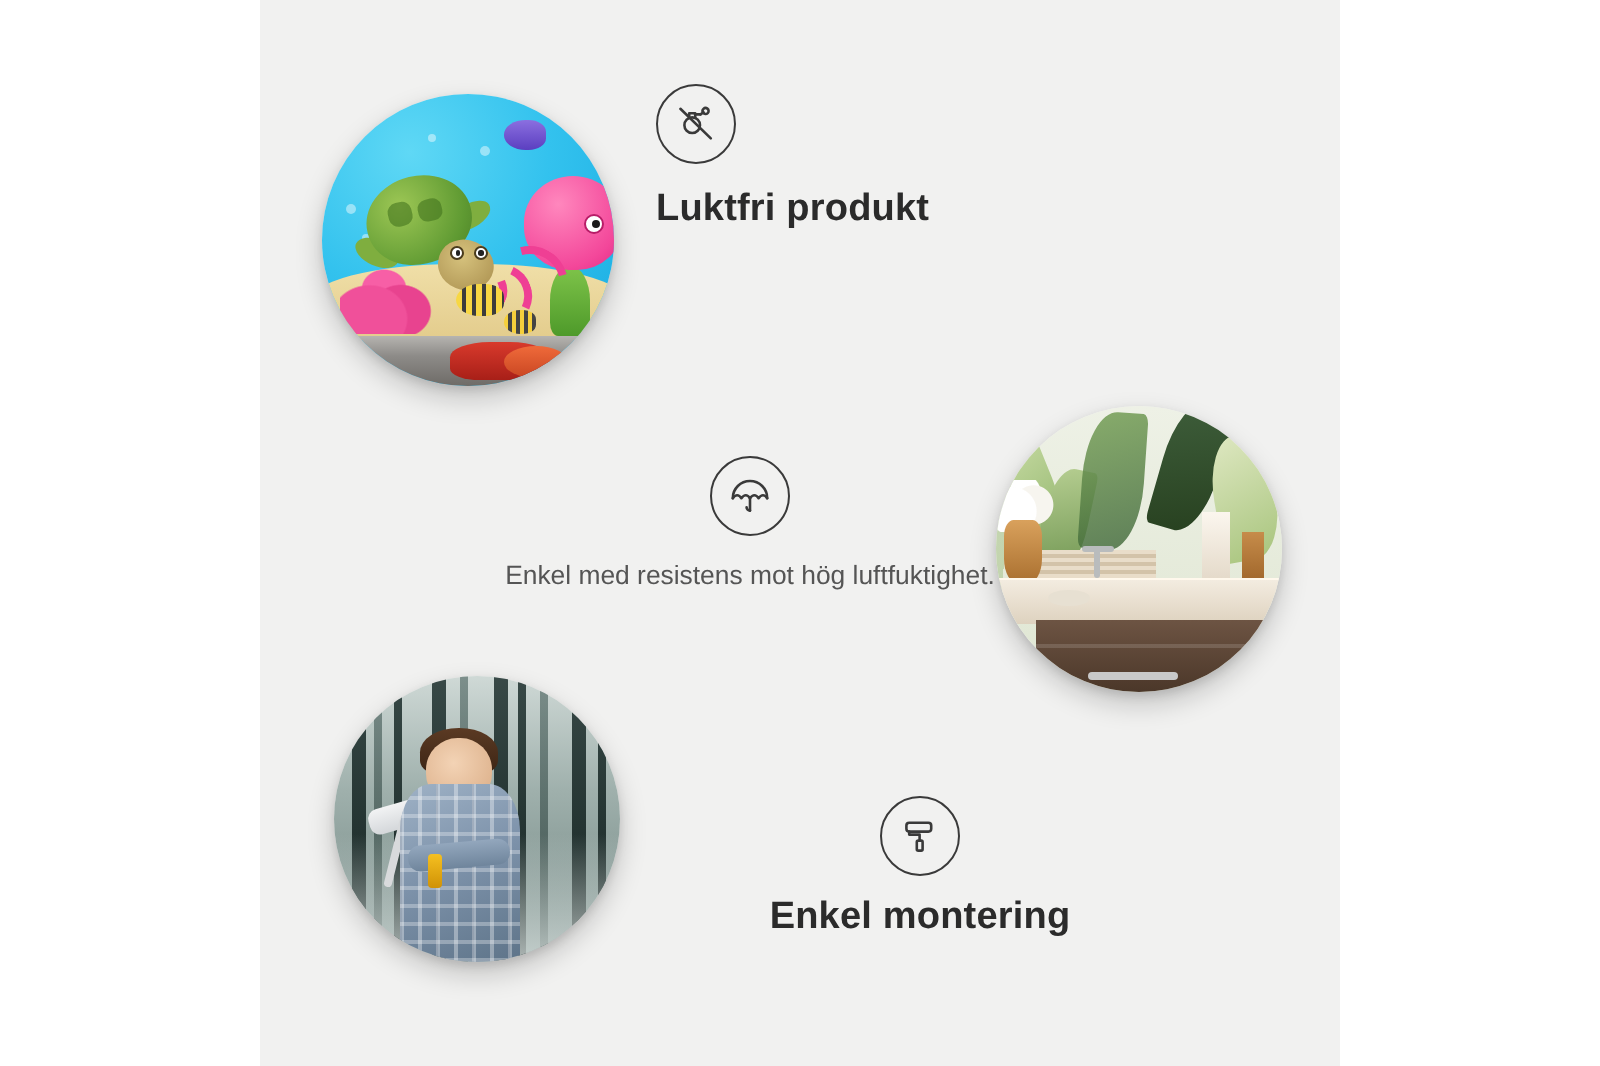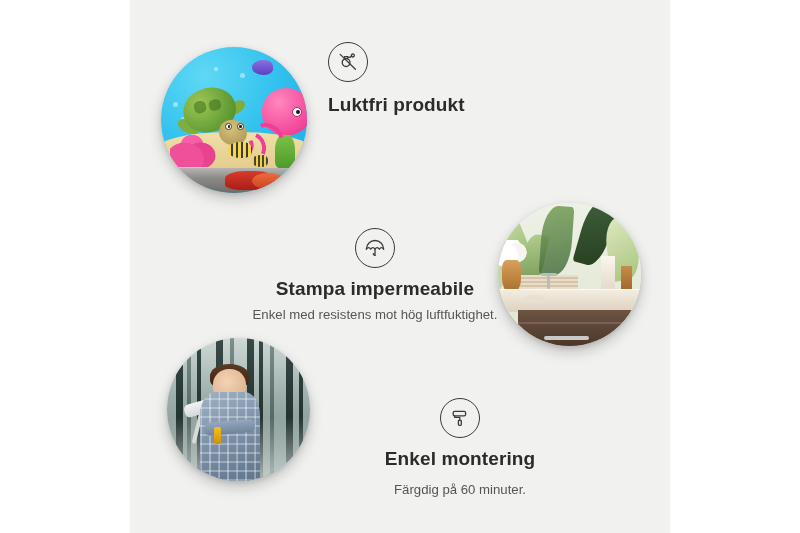--- a/index.html
+++ b/index.html
@@ -397,21 +397,20 @@
 
   <div class="feature align-center" id="feat-2">
     <div class="icon-wrap">
       <svg width="24" height="24" viewBox="0 0 24 24" fill="none" stroke="#3a3a3a" stroke-width="1.3" stroke-linecap="round" stroke-linejoin="round">
         <path d="M3.4 13.1a8.6 8.6 0 0 1 17.2 0"></path>
         <path d="M3.4 13.1c1.4-2 3-2 4.3 0 1.4-2 3-2 4.3 0 1.4-2 3-2 4.3 0 1.4-2 3-2 4.3 0"></path>
         <path d="M12 13.1v6.2"></path>
         <path d="M12 19.3a1.7 1.7 0 0 1-1.7-1.7"></path>
       </svg>
     </div>
-    <div class="f-title">Stampa impermeabile</div>
     <div class="f-body">Enkel med resistens mot hög luftfuktighet.</div>
   </div>
 
   <div class="circle" id="img-forest">
     <div class="inner">
       <div class="forest-bg"></div>
       <div class="trunk w" style="left:6%"></div>
       <div class="trunk pale" style="left:14%"></div>
       <div class="trunk" style="left:21%"></div>
       <div class="trunk w" style="left:34%"></div>
@@ -438,16 +437,15 @@
 
   <div class="feature align-center" id="feat-3">
     <div class="icon-wrap">
       <svg width="24" height="24" viewBox="0 0 24 24" fill="none" stroke="#3a3a3a" stroke-width="1.3" stroke-linecap="round" stroke-linejoin="round">
         <rect x="5.2" y="5.4" width="12.4" height="4.4" rx="1.4"></rect>
         <path d="M6.6 9.8v1.5h5.2v3"></path>
         <rect x="10.4" y="14.3" width="2.9" height="5" rx="0.7"></rect>
       </svg>
     </div>
     <div class="f-title">Enkel montering</div>
-    <div class="f-body">Färgdig på 60 minuter.</div>
   </div>
 
 </div>
 
 </body></html>

